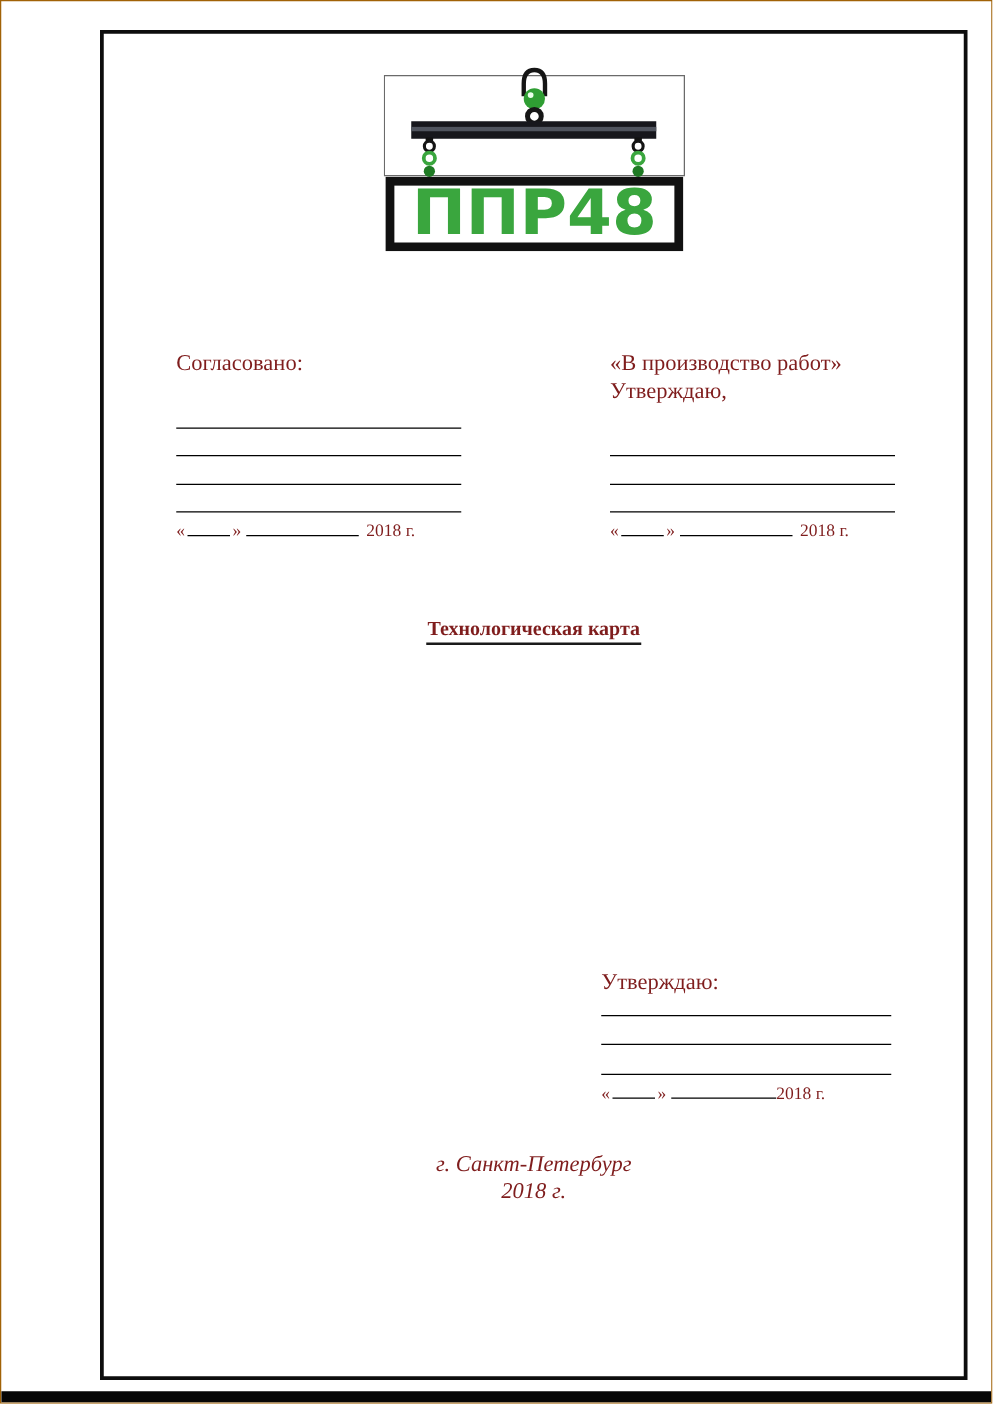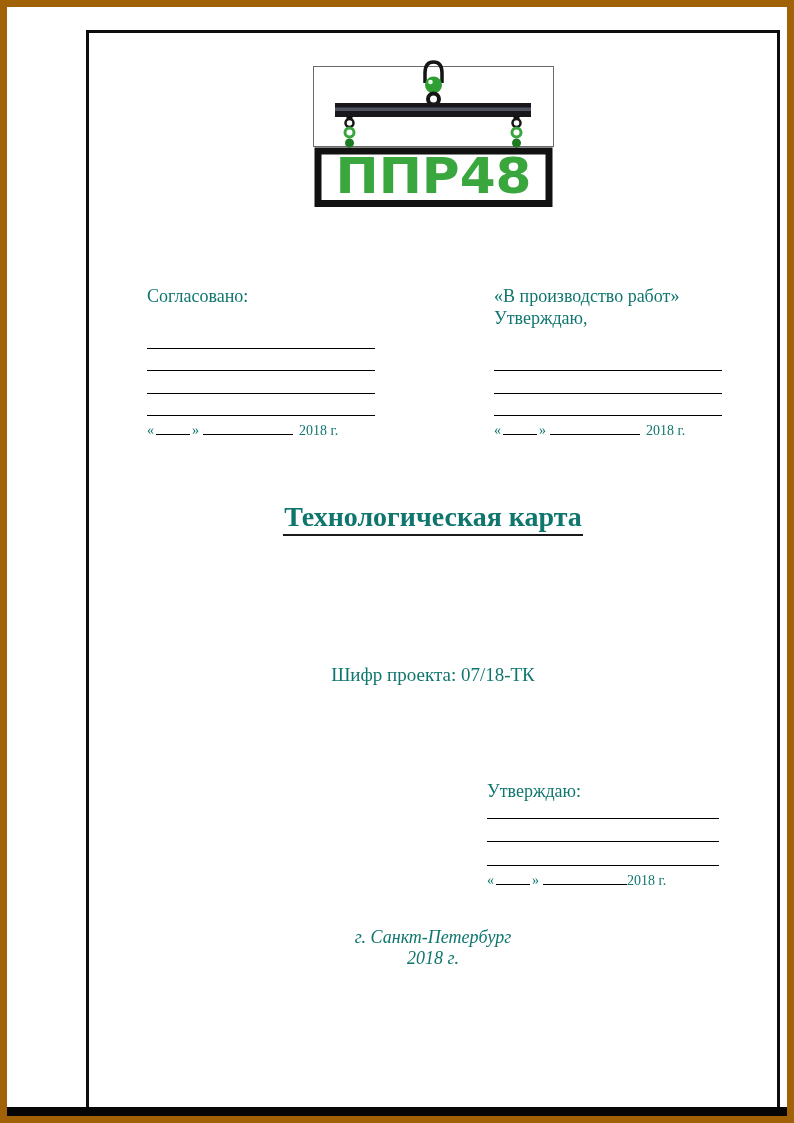--- a/index.html
+++ b/index.html
@@ -1,24 +1,24 @@
 <!DOCTYPE html>
 <html><head>
 <meta charset="utf-8">
 <style>
   html, body { margin: 0; padding: 0; background: #ffffff; }
   .canvas {
     position: relative;
     width: 794px; height: 1123px;
     background: #ffffff;
-    border: 7px solid #a16207;
+    border: 1px solid #a16207;
     box-sizing: border-box;
     overflow: hidden;
     font-family: "Liberation Serif", "DejaVu Serif", serif;
-    color: #0f766e;
+    color: #7f1d1d;
   }
   .bottom-strip {
     position: absolute; left: 0; right: 0; bottom: 0; height: 9px;
     background: #060606;
   }
   .page {
     position: absolute; left: 79px; top: 23px;
     width: 694px; height: 1080px;
     border: 3px solid #0d0d0d;
     box-sizing: border-box;
@@ -41,21 +41,21 @@
     border-bottom: 1.5px solid #000;
     vertical-align: baseline;
   }
   .blank.w34 { width: 34px; margin: 0 2px; }
   .blank.w90 { width: 90px; margin: 0 6px 0 4px; }
   .blank.w84 { width: 84px; margin: 0 0 0 4px; }
   .centerline { position: absolute; left: 0; width: 100%; text-align: center; }
   .title-line { top: 468px; }
   .doc-title {
     display: inline-block;
-    font-size: 28px; font-weight: bold;
+    font-size: 16px; font-weight: bold;
     border-bottom: 2px solid #1a1a1a;
     padding: 0 1px 1px 1px;
     text-align: right;
   }
   .subtitle-line { top: 531px; font-size: 19px; }
   .code-line { top: 631px; font-size: 19px; }
   .footer-line { top: 894px; font-size: 18px; line-height: 21px; font-style: italic; }
 </style>
 </head>
 <body>
@@ -120,23 +120,20 @@
       <div class="date-row">
         <span>«</span><span class="blank w34"></span><span>»</span><span class="blank w90"></span><span>2018 г.</span>
       </div>
     </div>
 
     <div class="centerline title-line">
       <span class="doc-title">Технологическая карта</span>
     </div>
 
 
-    <div class="centerline code-line">
-      <span>Шифр проекта: 07/18-ТК</span>
-    </div>
 
     <div class="block prepared-block">
       <div class="hdr">Утверждаю:</div>
       <div>
         <div class="sig-line first-short"></div>
       <div class="sig-line tall"></div>
           <div class="sig-line tall"></div>
         </div>
       <div class="date-row">
         <span>«</span><span class="blank w34"></span><span>»</span><span class="blank w84"></span><span>2018 г.</span>

